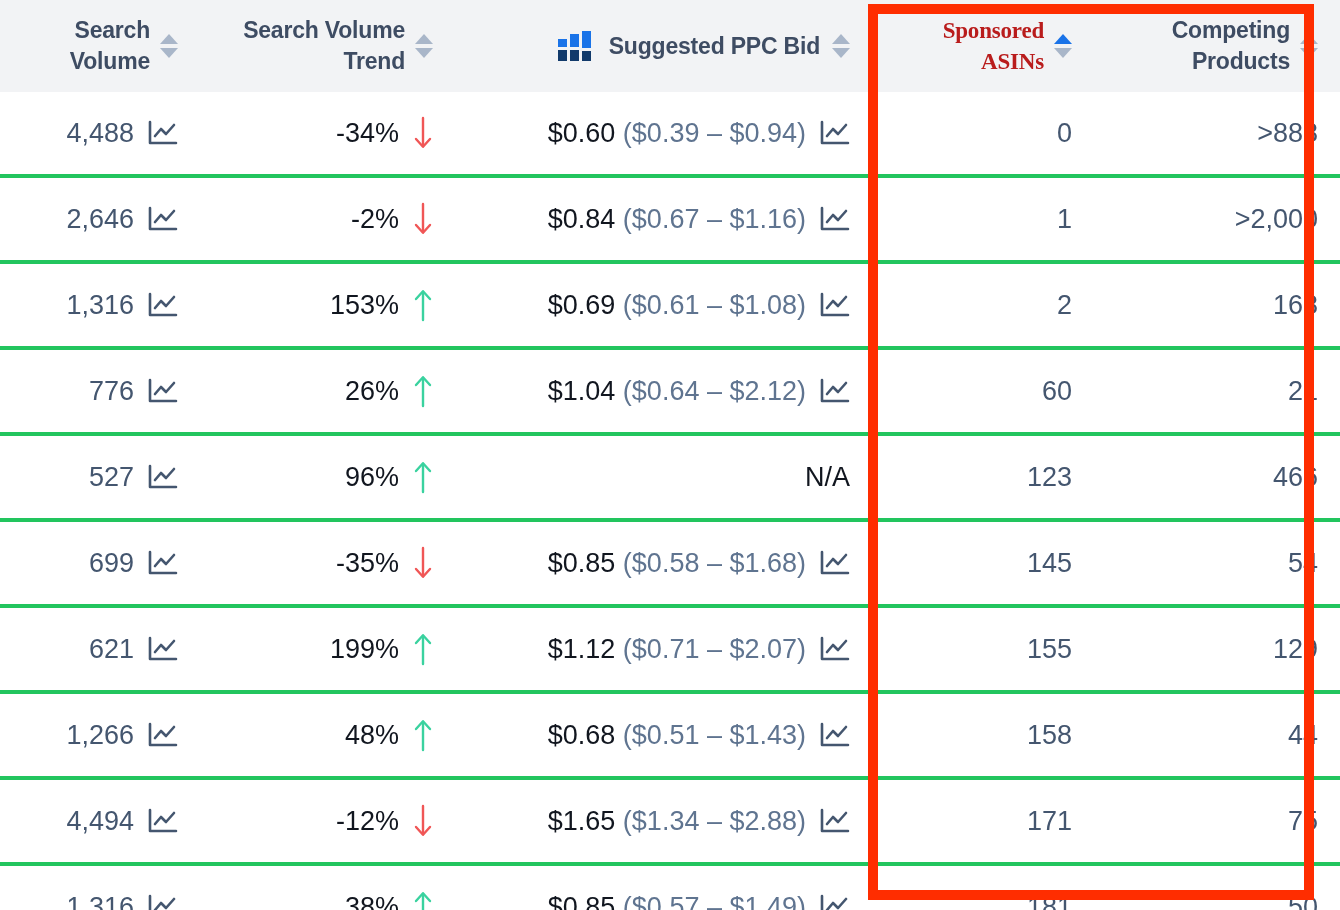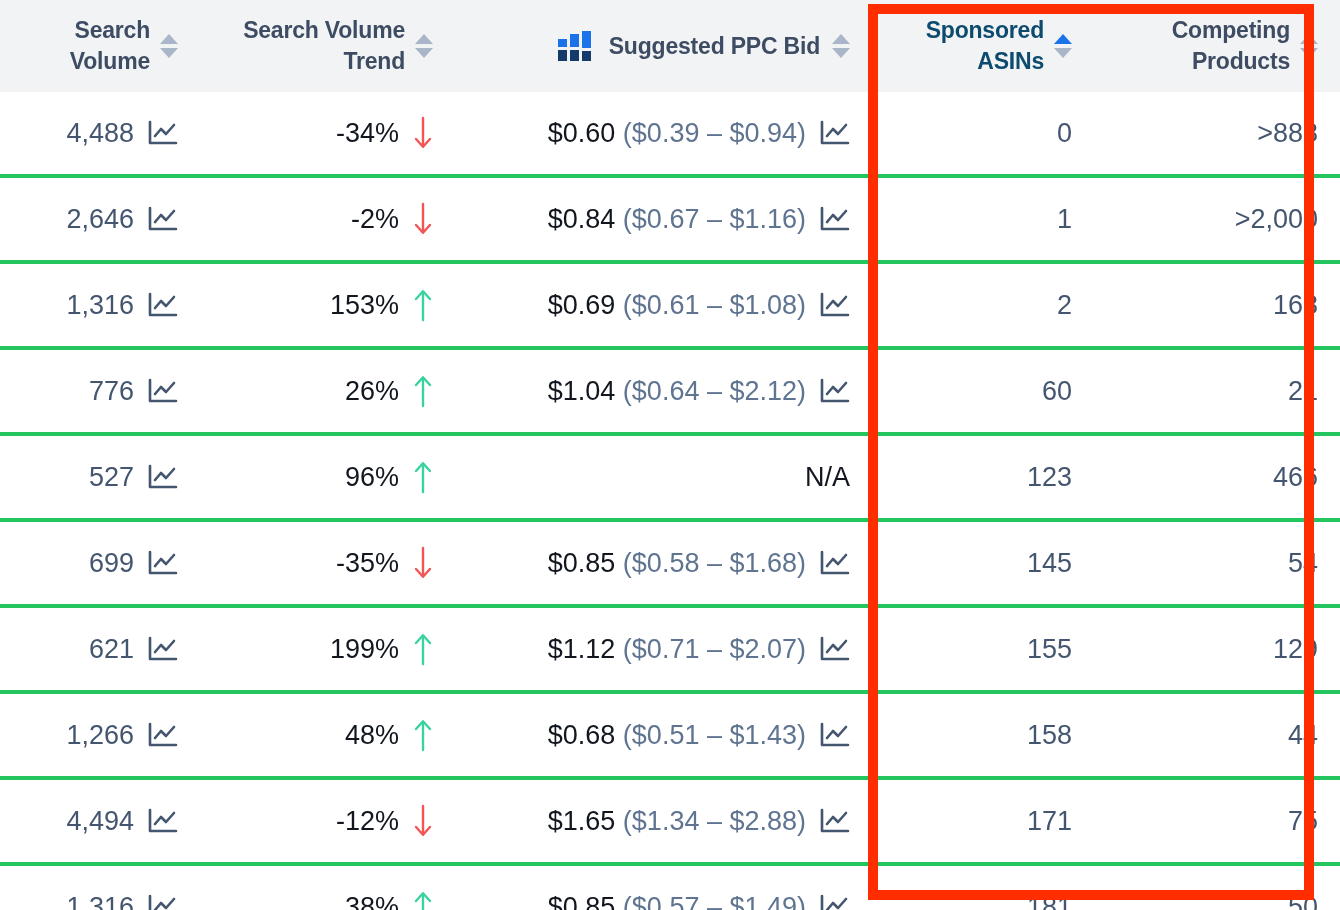--- a/index.html
+++ b/index.html
@@ -48,21 +48,21 @@
     justify-content: flex-end;
     gap: 10px;
     padding-right: 22px;
   }
   .th-inner.has-leading-icon { justify-content: flex-end; gap: 12px; }
   .th-label {
     text-align: right;
     white-space: pre-line;
     letter-spacing: -0.2px;
   }
-  .th-label.active { color: #0c4a6e; }
+  .th-label.active { color: #b91c1c; font-family: Liberation Serif, serif; }
 
   
   .sorter {
     display: inline-flex;
     flex-direction: column;
     align-items: center;
     justify-content: center;
     gap: 4px;
     flex: 0 0 auto;
     width: 18px;

